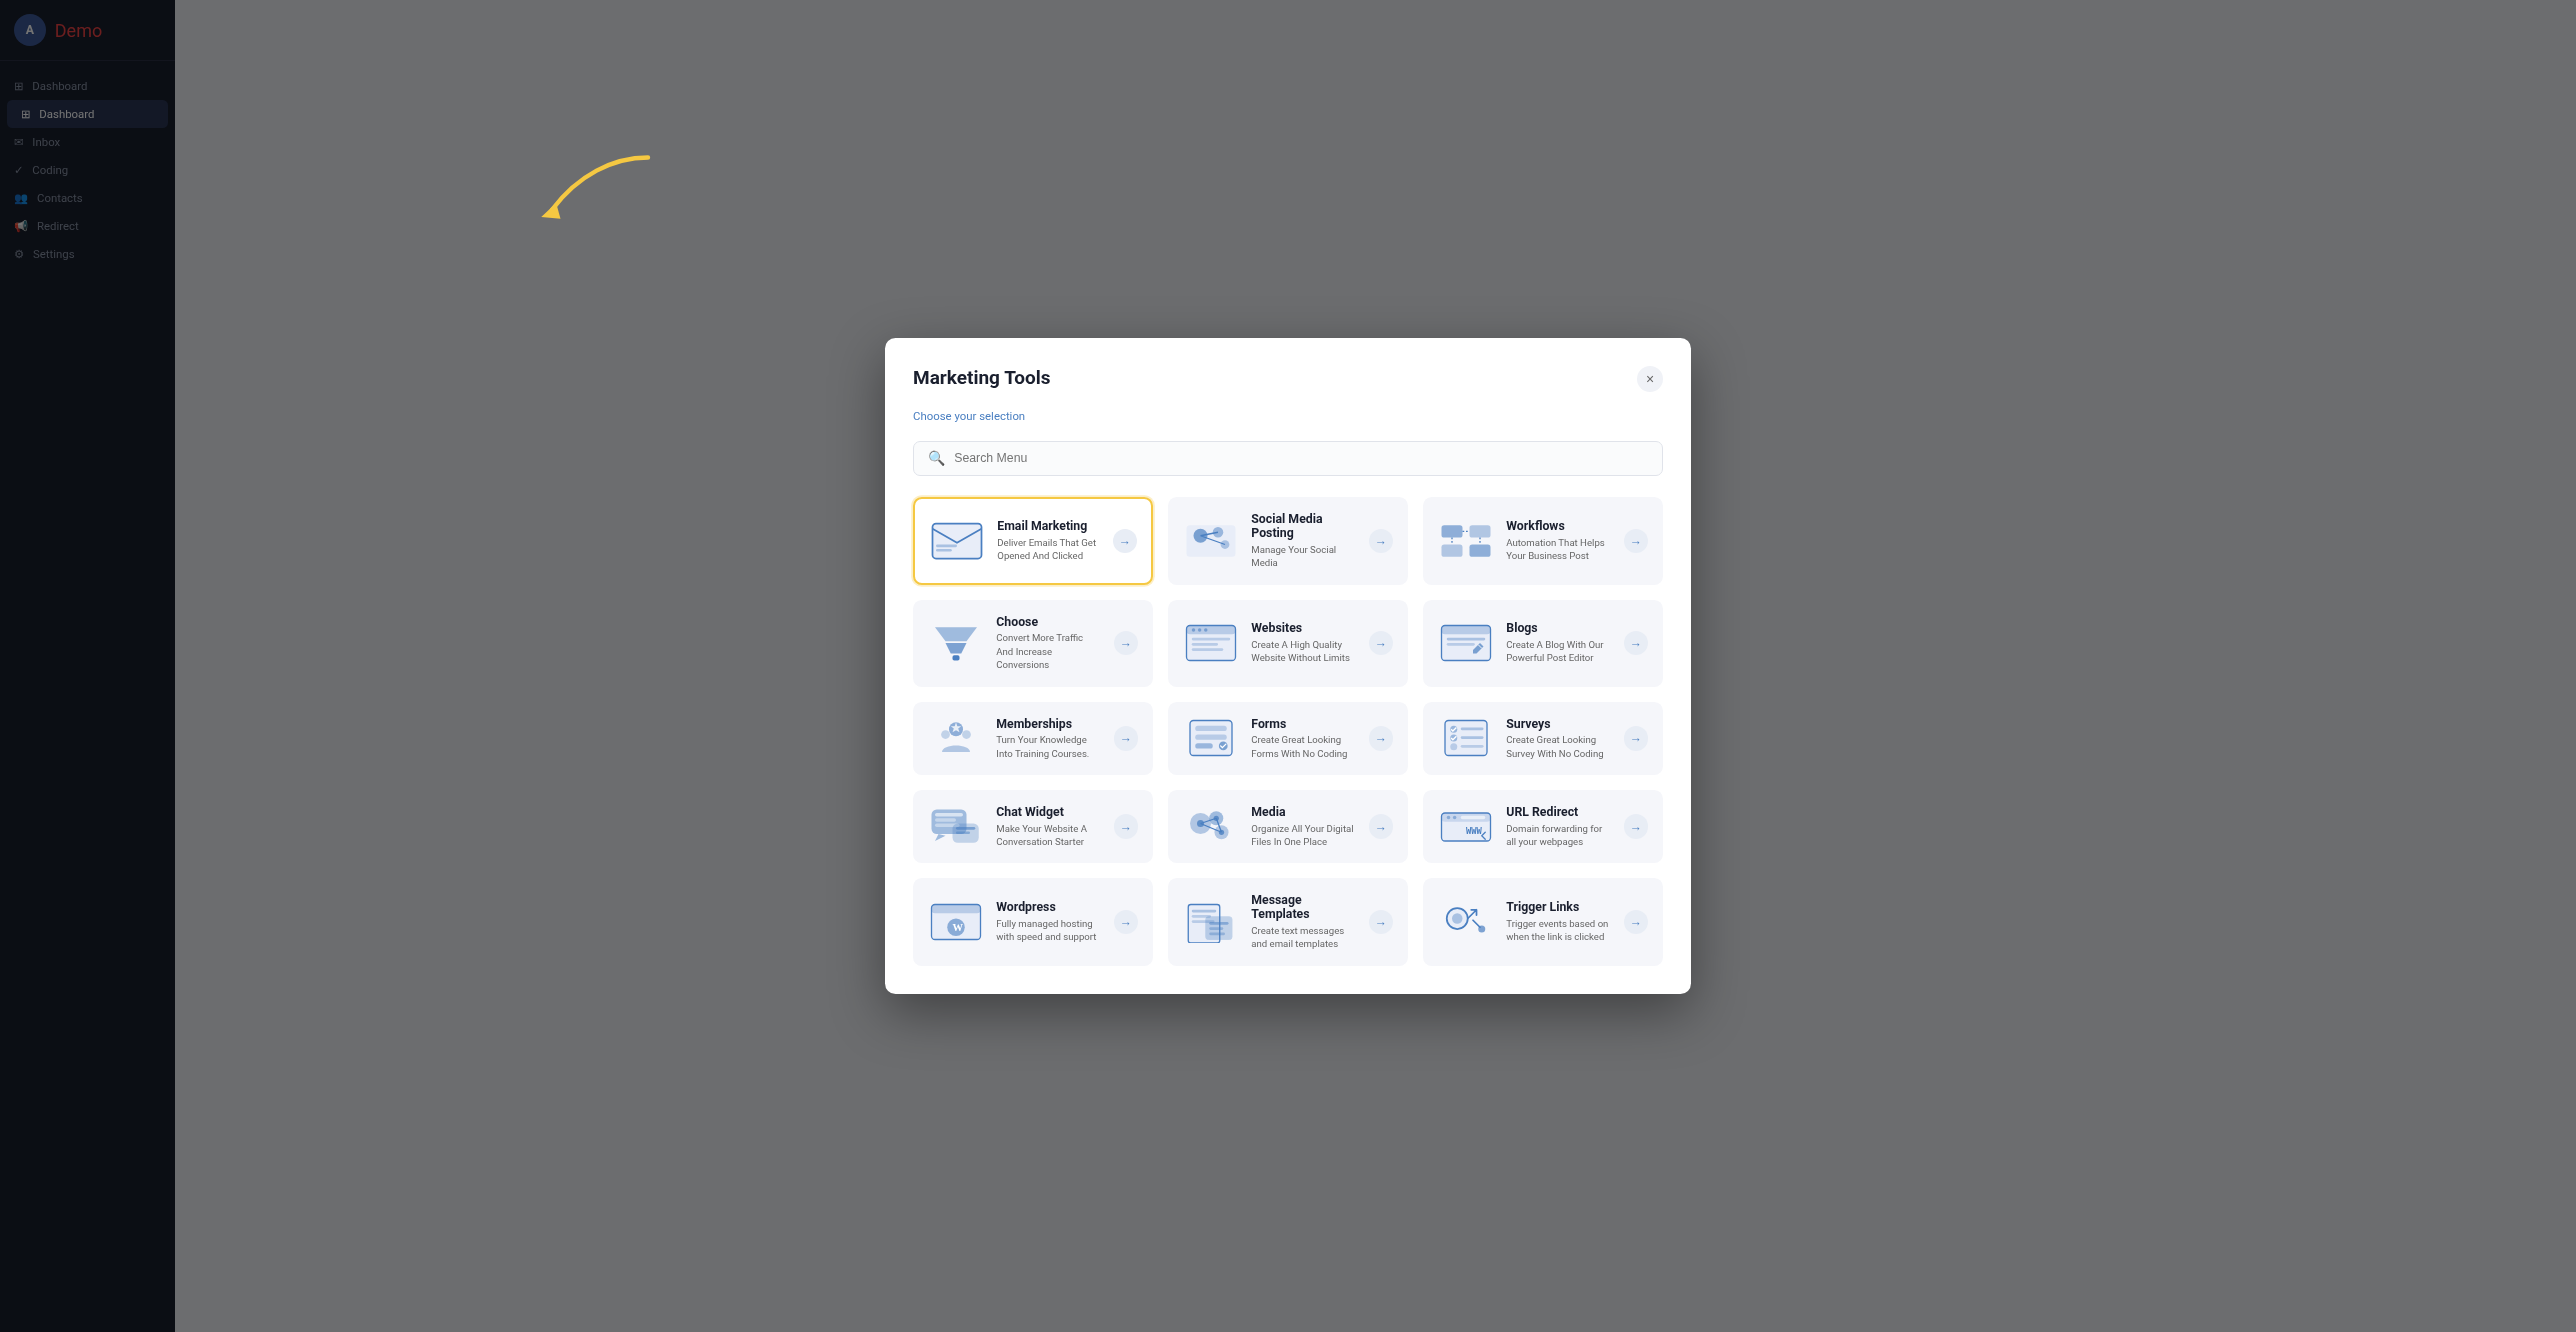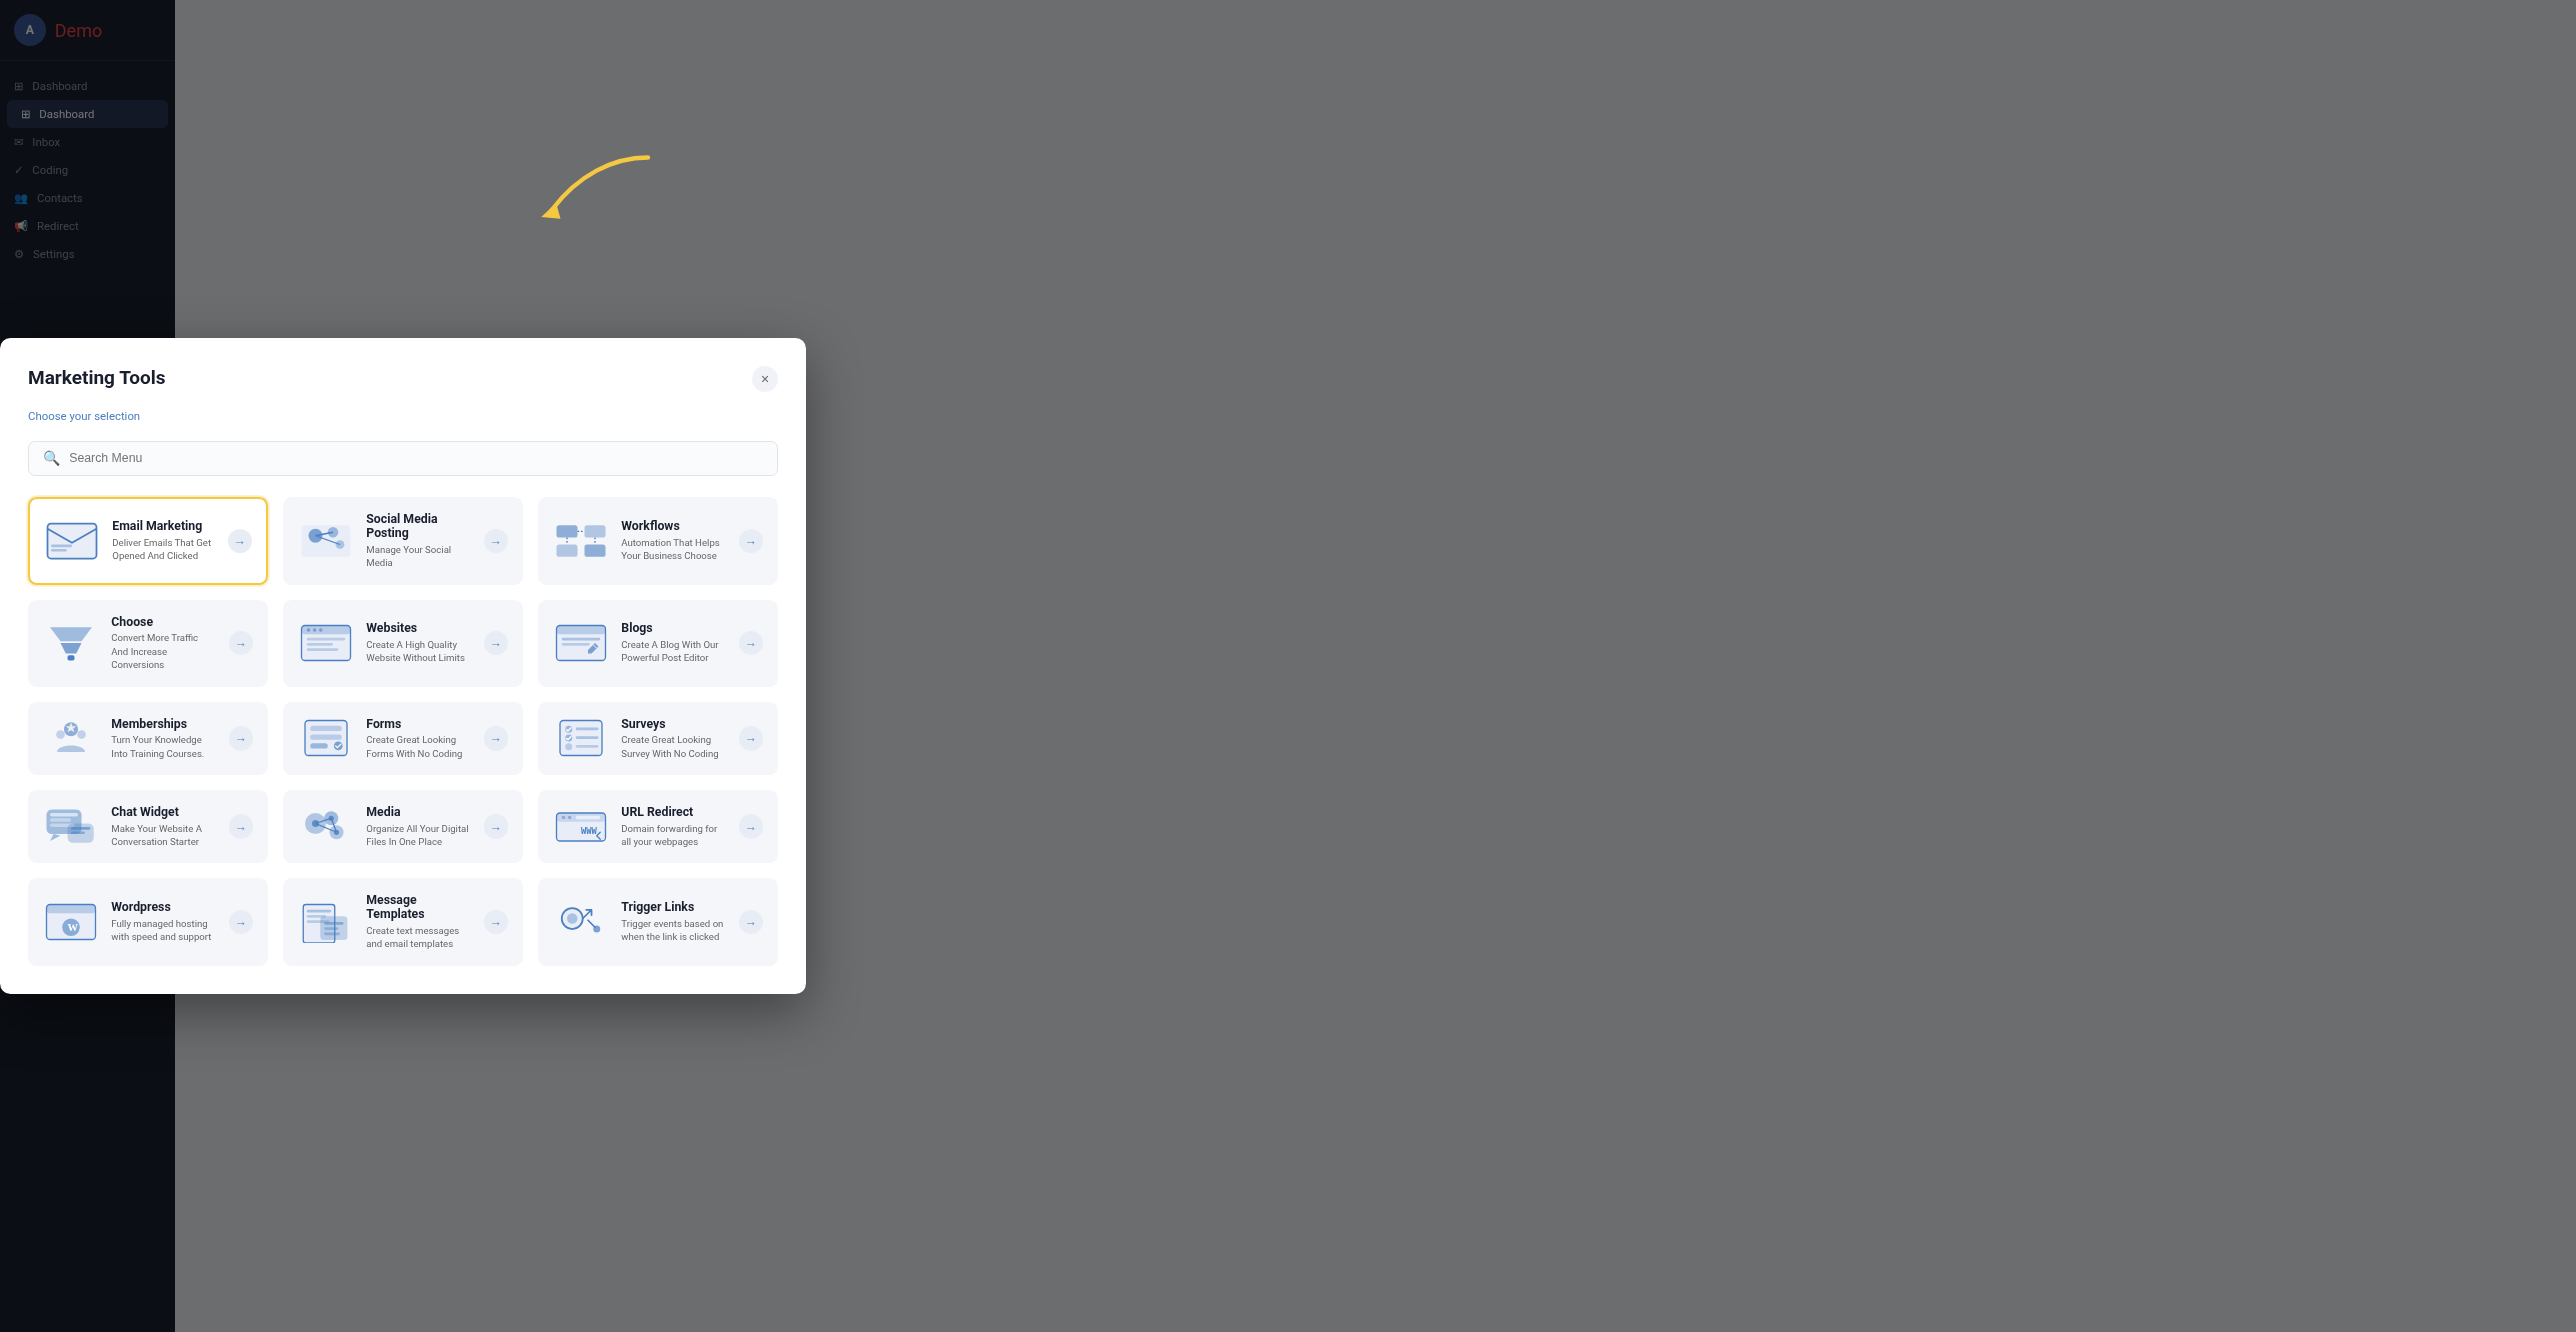--- a/index.html
+++ b/index.html
@@ -71,20 +71,21 @@
     }
 
     
     .modal-overlay {
       position: fixed;
       inset: 0;
       background: rgba(0,0,0,0.55);
       z-index: 100;
       display: flex;
       align-items: center;
+      justify-content: center;
     }
 
     
     .modal {
       background: #fff;
       border-radius: 10.5px;
       width: 806px;
       max-height: 85vh;
       overflow-y: auto;
       padding: 28px;
@@ -326,21 +327,21 @@
           <svg viewBox="0 0 64 48" fill="none" xmlns="http://www.w3.org/2000/svg">
             <rect x="4" y="6" width="24" height="14" rx="3" fill="#4a7fc1" opacity="0.6"></rect>
             <rect x="36" y="6" width="24" height="14" rx="3" fill="#4a7fc1" opacity="0.4"></rect>
             <rect x="4" y="28" width="24" height="14" rx="3" fill="#4a7fc1" opacity="0.4"></rect>
             <rect x="36" y="28" width="24" height="14" rx="3" fill="#4a7fc1" opacity="0.6"></rect>
             <path d="M28 13 L36 13 M16 20 L16 28 M48 20 L48 28" stroke="#4a7fc1" stroke-width="1.5" stroke-dasharray="2,2"></path>
           </svg>
         </div>
         <div class="tool-info">
           <div class="tool-name">Workflows</div>
-          <div class="tool-desc">Automation That Helps Your Business Choose</div>
+          <div class="tool-desc">Automation That Helps Your Business Post</div>
         </div>
         <div class="tool-arrow">→</div>
       </div>
 
       <div class="tool-card">
         <div class="tool-icon">
           <svg viewBox="0 0 64 48" fill="none" xmlns="http://www.w3.org/2000/svg">
             <polygon points="8,6 56,6 44,22 20,22" fill="#4a7fc1" opacity="0.5"></polygon>
             <polygon points="20,24 44,24 38,36 26,36" fill="#4a7fc1" opacity="0.7"></polygon>
             <rect x="28" y="38" width="8" height="6" rx="2" fill="#4a7fc1"></rect>

